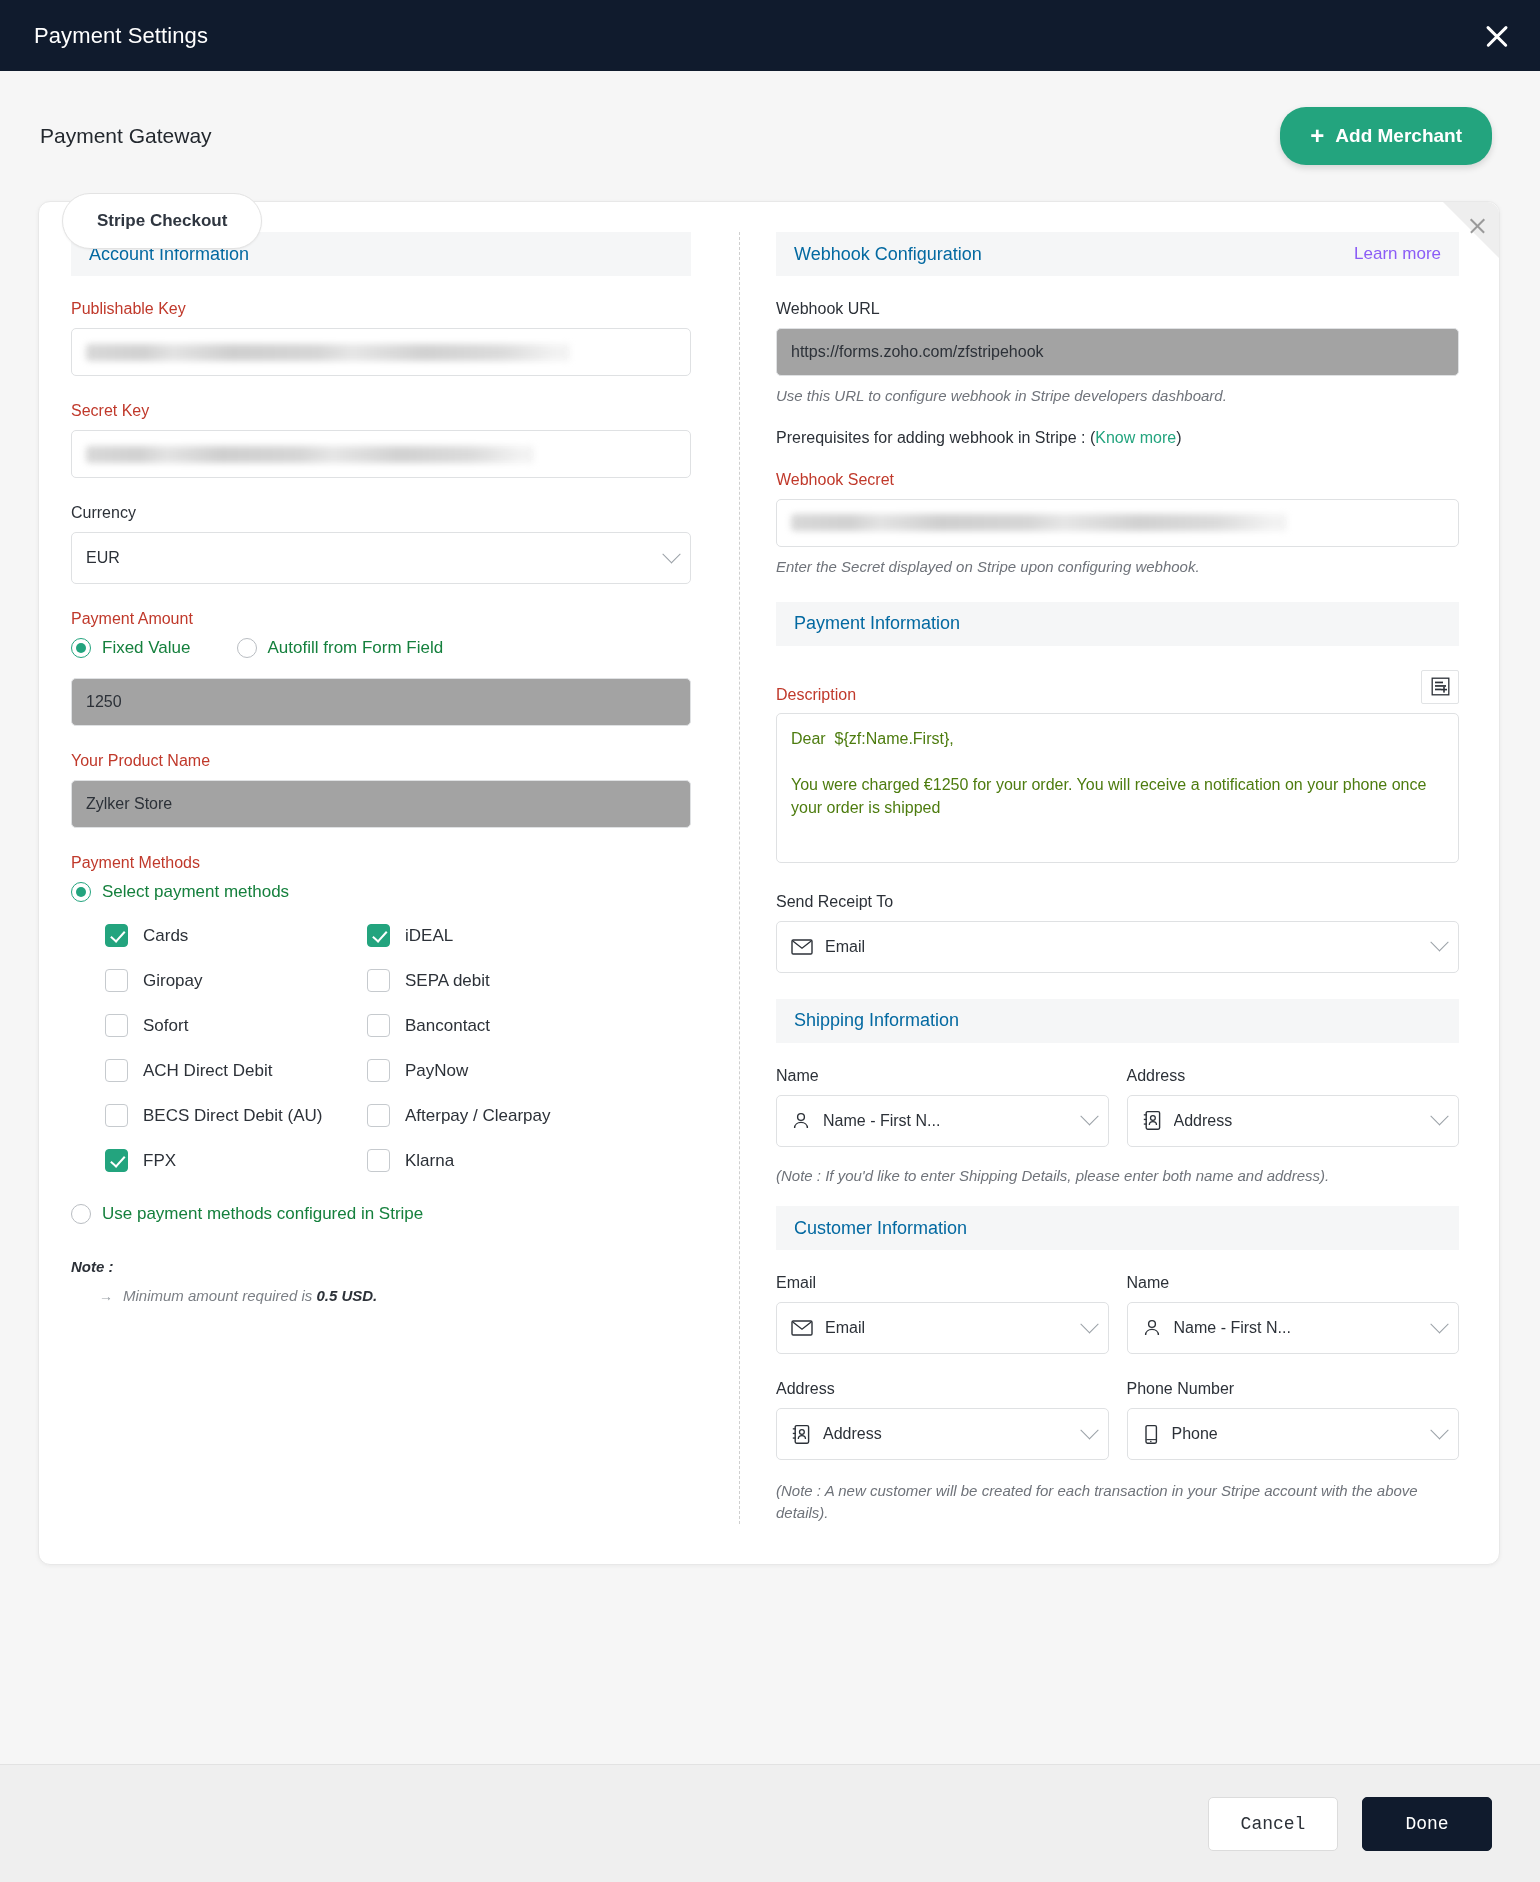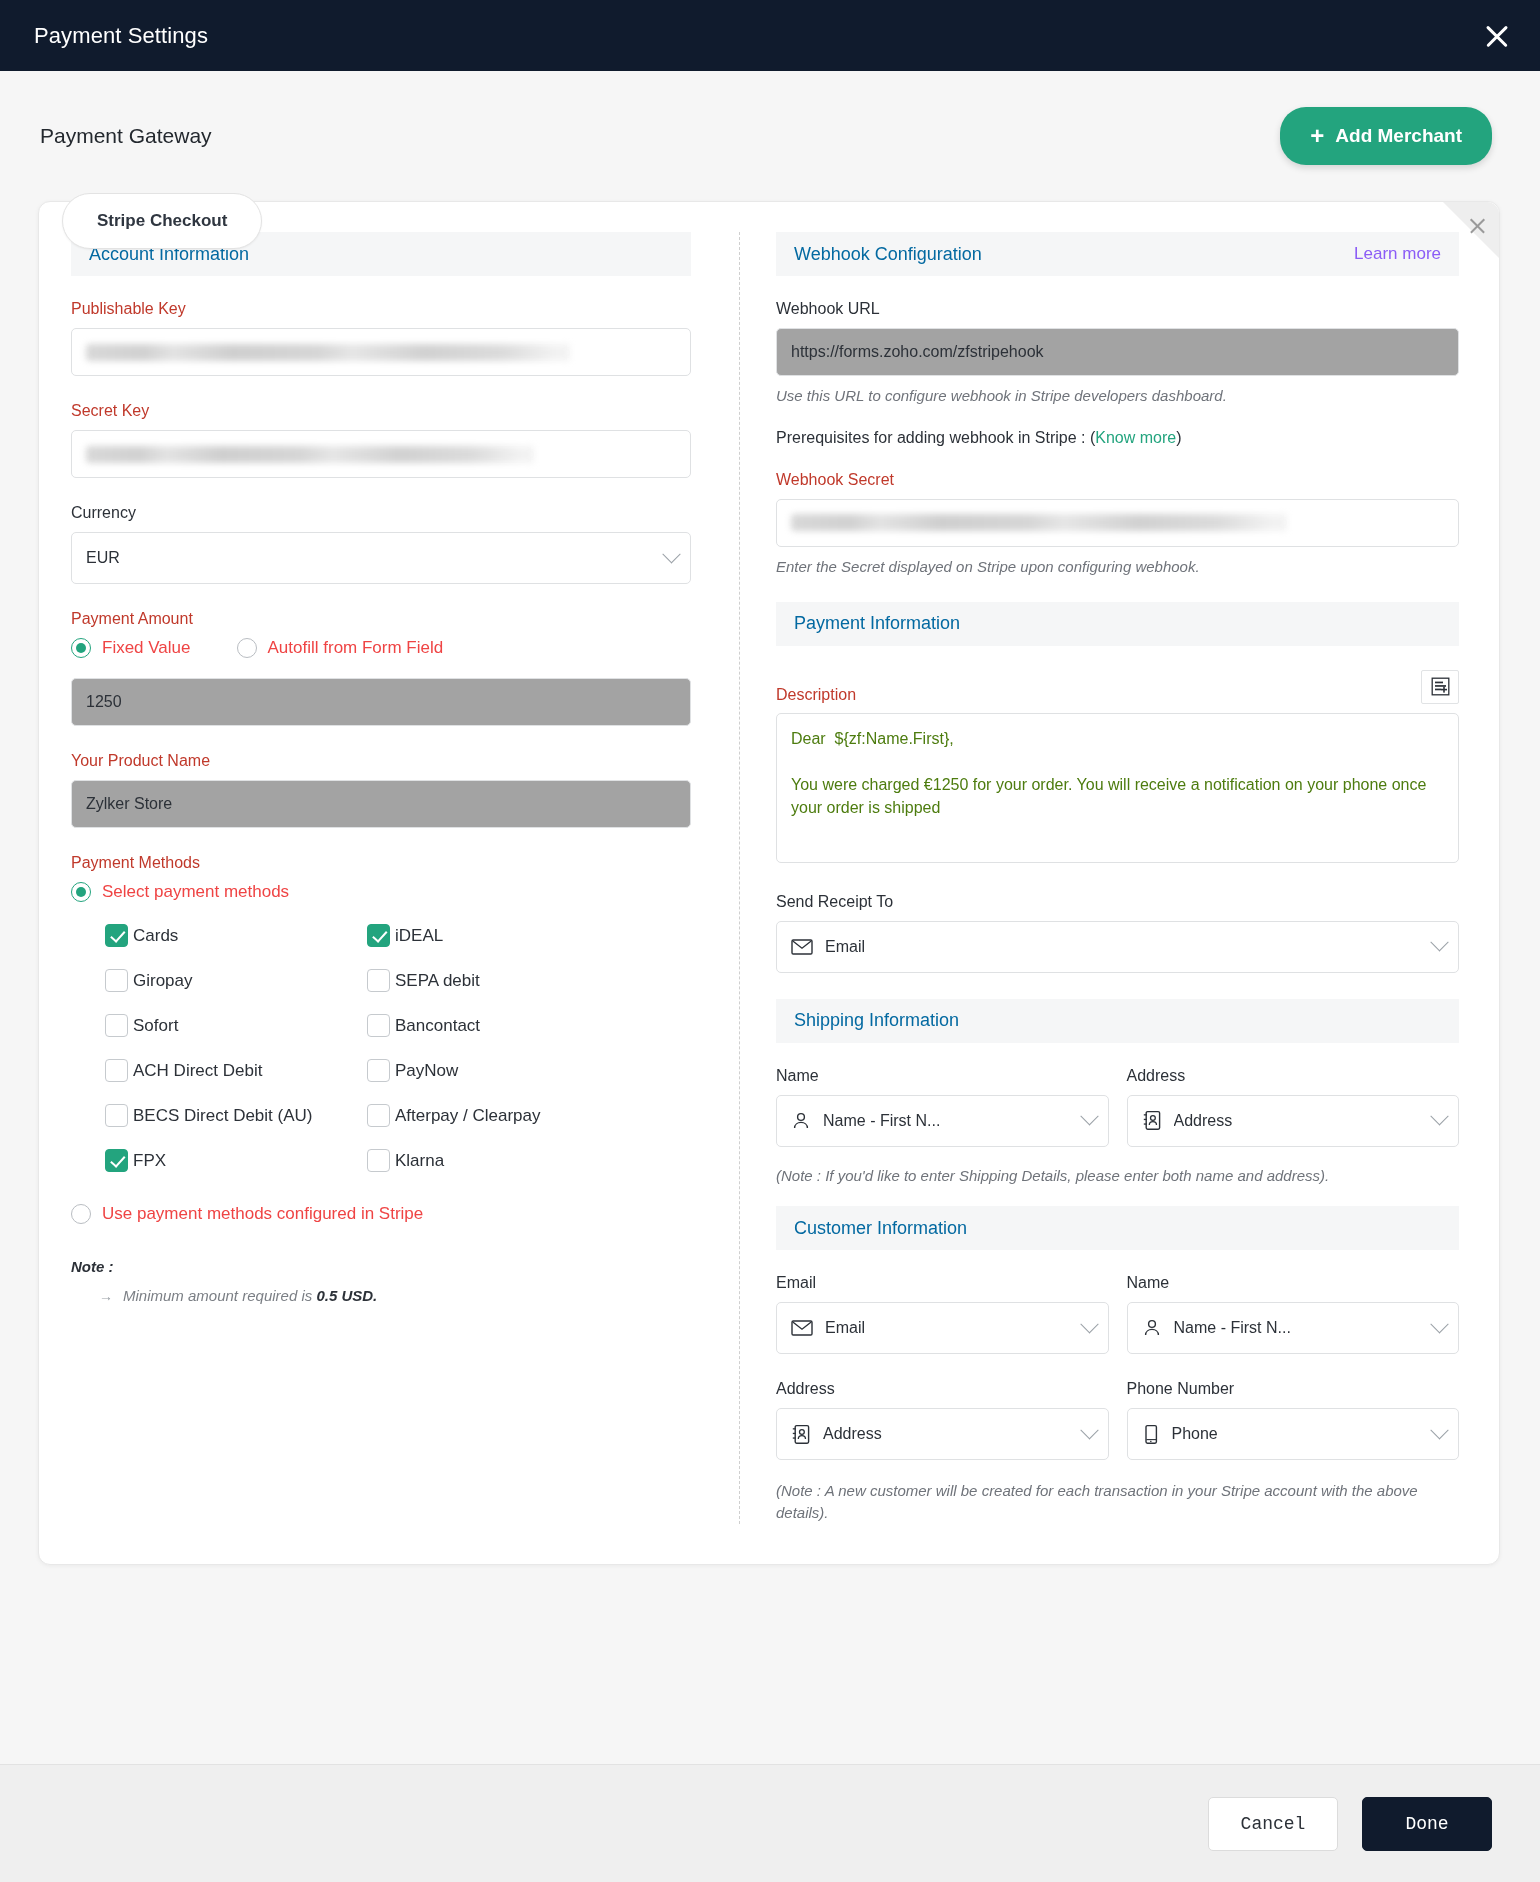--- a/index.html
+++ b/index.html
@@ -114,24 +114,24 @@
           transform: rotate(45deg) translate(-3px,-3px); flex: 0 0 auto; }
 
   
   .radio-row { display: flex; align-items: center; gap: 12px; margin: 4px 0 20px 0; }
   .radio-row .grp { display: flex; align-items: center; gap: 11px; cursor: pointer; }
   .radio-row .grp + .grp { margin-left: 34px; }
   .rad { width: 20px; height: 20px; border-radius: 50%; border: 1.6px solid #b9bdc2; background: #fff;
          display: inline-flex; align-items: center; justify-content: center; flex: 0 0 auto; }
   .rad.on { border-color: #23a47e; }
   .rad.on:after { content: ""; width: 10px; height: 10px; border-radius: 50%; background: #23a47e; }
-  .rtext { font-size: 17px; color: #ef4444; }
+  .rtext { font-size: 17px; color: #15803d; }
 
   .methods { display: grid; grid-template-columns: 262px 1fr; row-gap: 22px; margin: 22px 0 0 34px; }
-  .mrow { display: flex; align-items: center; gap: 5px; cursor: pointer; }
+  .mrow { display: flex; align-items: center; gap: 15px; cursor: pointer; }
   .cbx { width: 23px; height: 23px; border-radius: 4px; border: 1.5px solid #c6cace; background: #fff;
          flex: 0 0 auto; position: relative; }
   .cbx.on { background: #23a47e; border-color: #23a47e; }
   .cbx.on:after {
     content: ""; position: absolute; left: 7.5px; top: 3.3px; width: 6px; height: 11.5px;
     border-right: 2.4px solid #fff; border-bottom: 2.4px solid #fff; transform: rotate(42deg);
   }
   .mlabel { font-size: 17px; color: #2c3138; }
 
   .note-block { margin-top: 34px; }

